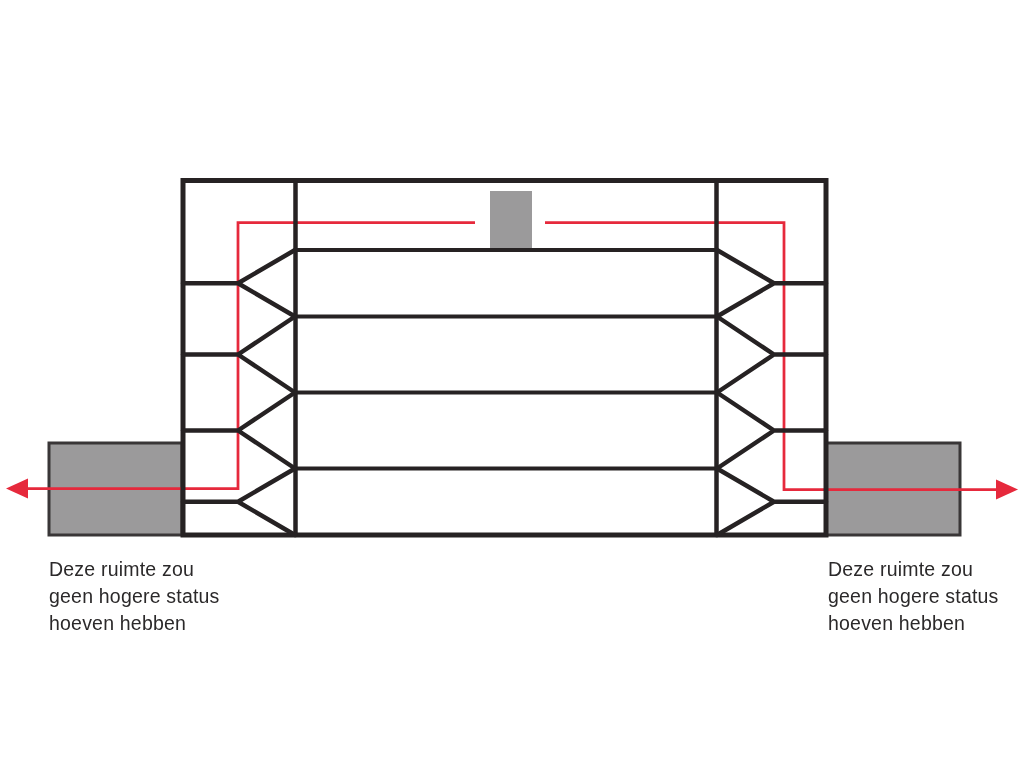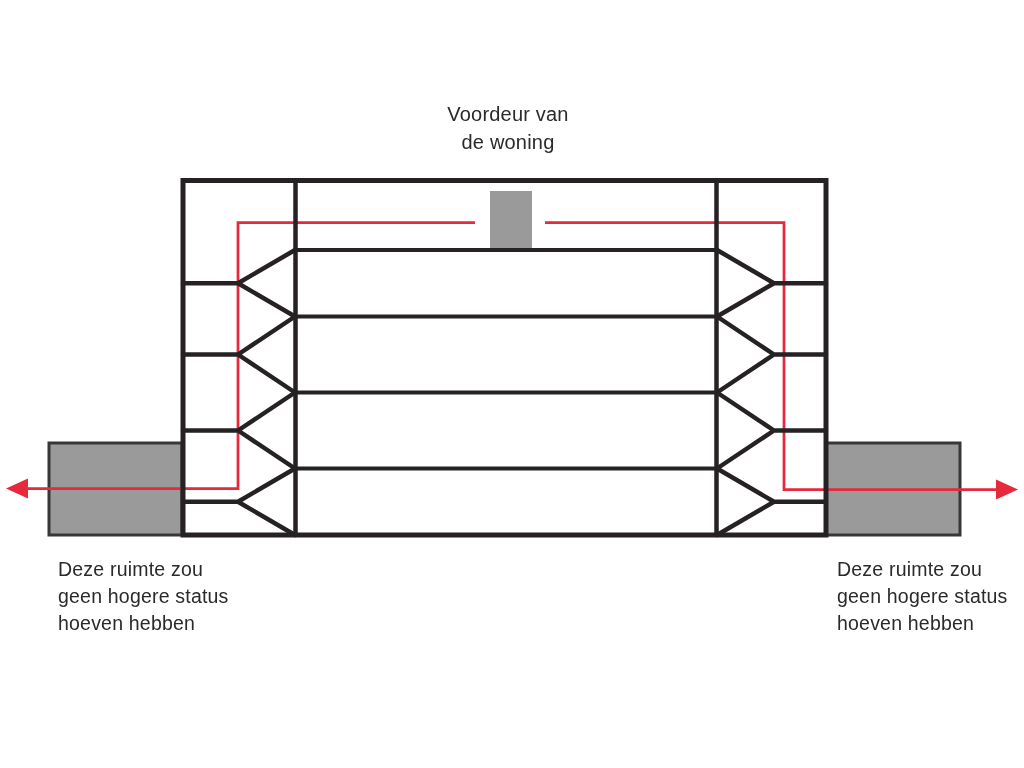--- a/index.html
+++ b/index.html
@@ -36,39 +36,36 @@
   }
   .label.top {
     left: 358px; top: 100px; width: 300px;
     text-align: center;
     font-size: 20px; line-height: 28px;
   }
   .label.side {
     top: 556px;
     font-size: 19.5px; line-height: 27px;
     text-align: left;
-    margin-left: 9px;
   }
   .label.side.left  { left: 49px;  width: 260px; }
   .label.side.right { left: 828px; width: 260px; }
 
   
   .blk   { stroke: var(--line); fill: none; }
   .red   { stroke: var(--accent); fill: none; }
   .redfill { fill: var(--accent); stroke: none; }
   .gfill   { fill: var(--gray_fill); stroke: none; }
   .gbox    { fill: var(--gray_fill); stroke: var(--gray_border); stroke-width: 3; }
 </style>
 </head>
 <body>
 
 <div class="canvas">
 
-  <div class="label top">Voordeur van
-de woning</div>
 
   <svg class="diagram" viewBox="0 0 1024 768">
 
     <rect class="gbox" x="49" y="443" width="133" height="92"></rect>
     <rect class="gbox" x="826" y="443" width="134" height="92"></rect>
 
     <g>
       <path class="red" stroke-width="2.75" d="M20 488.5 H238 V222.5 H475"></path>
       <path class="red" stroke-width="2.75" d="M545 222.5 H784 V489.5 H1004"></path>
       <polygon class="redfill" points="6,488.5 28,478.5 28,498.5"></polygon>

